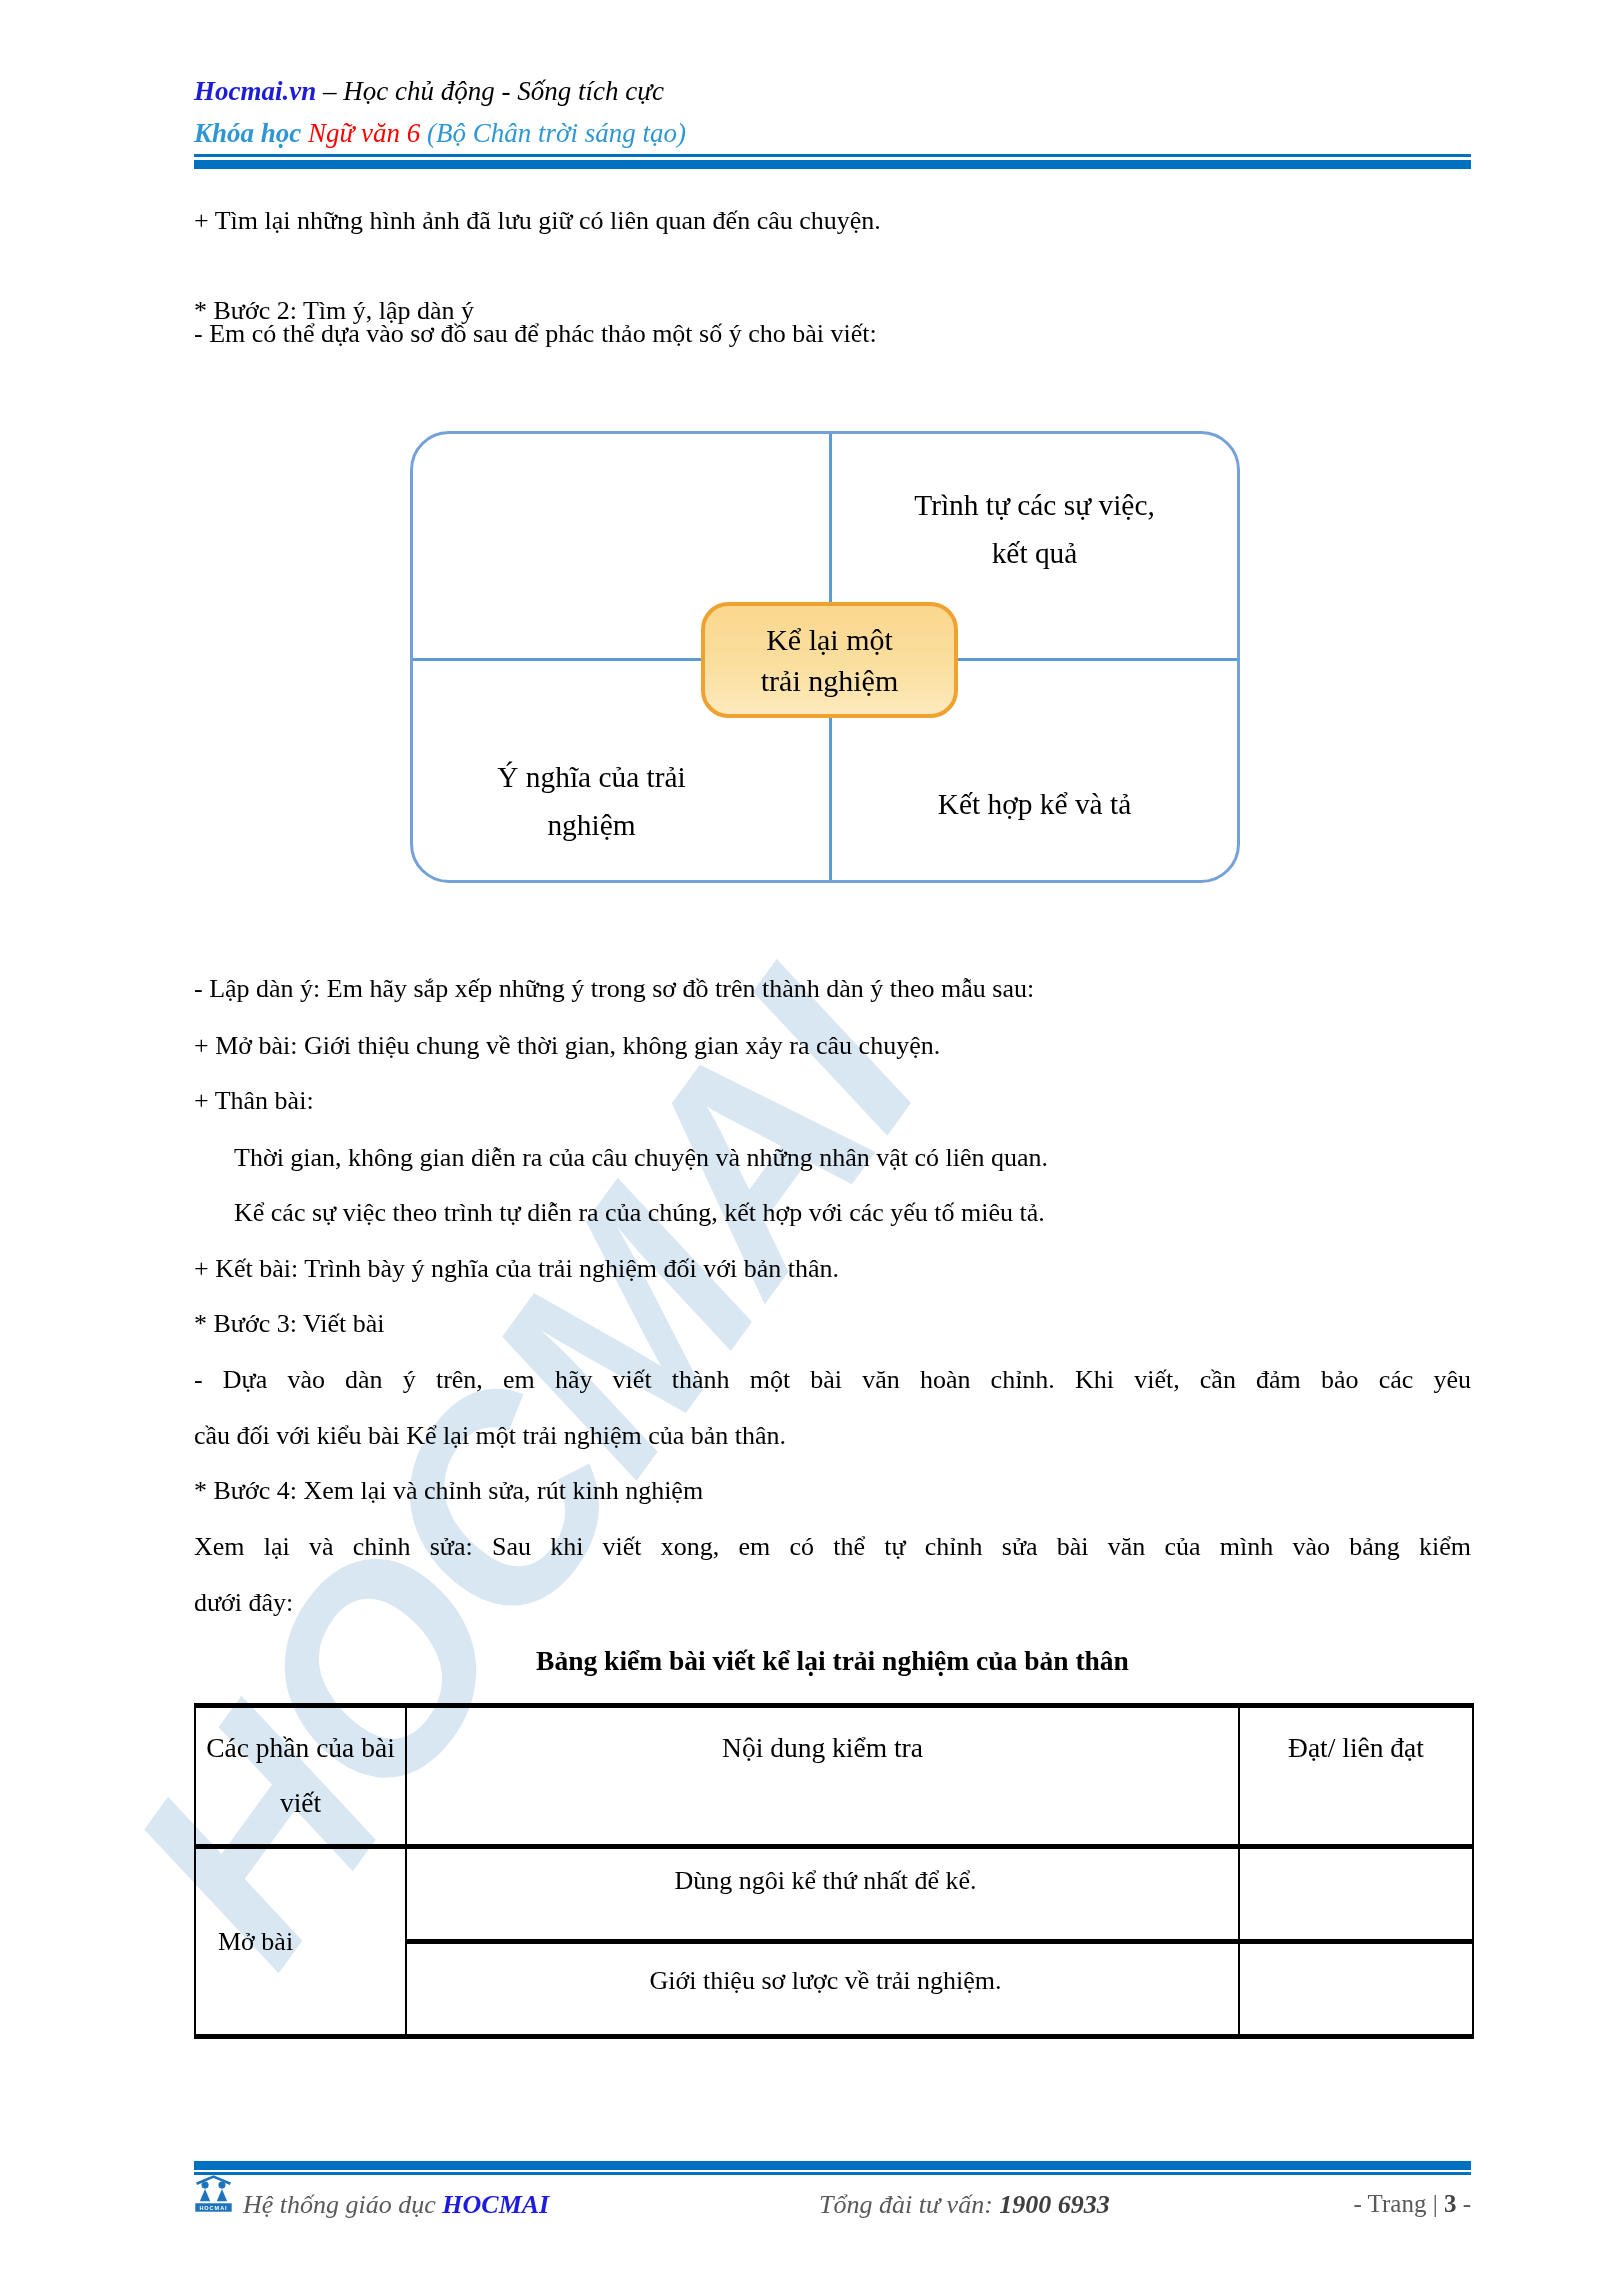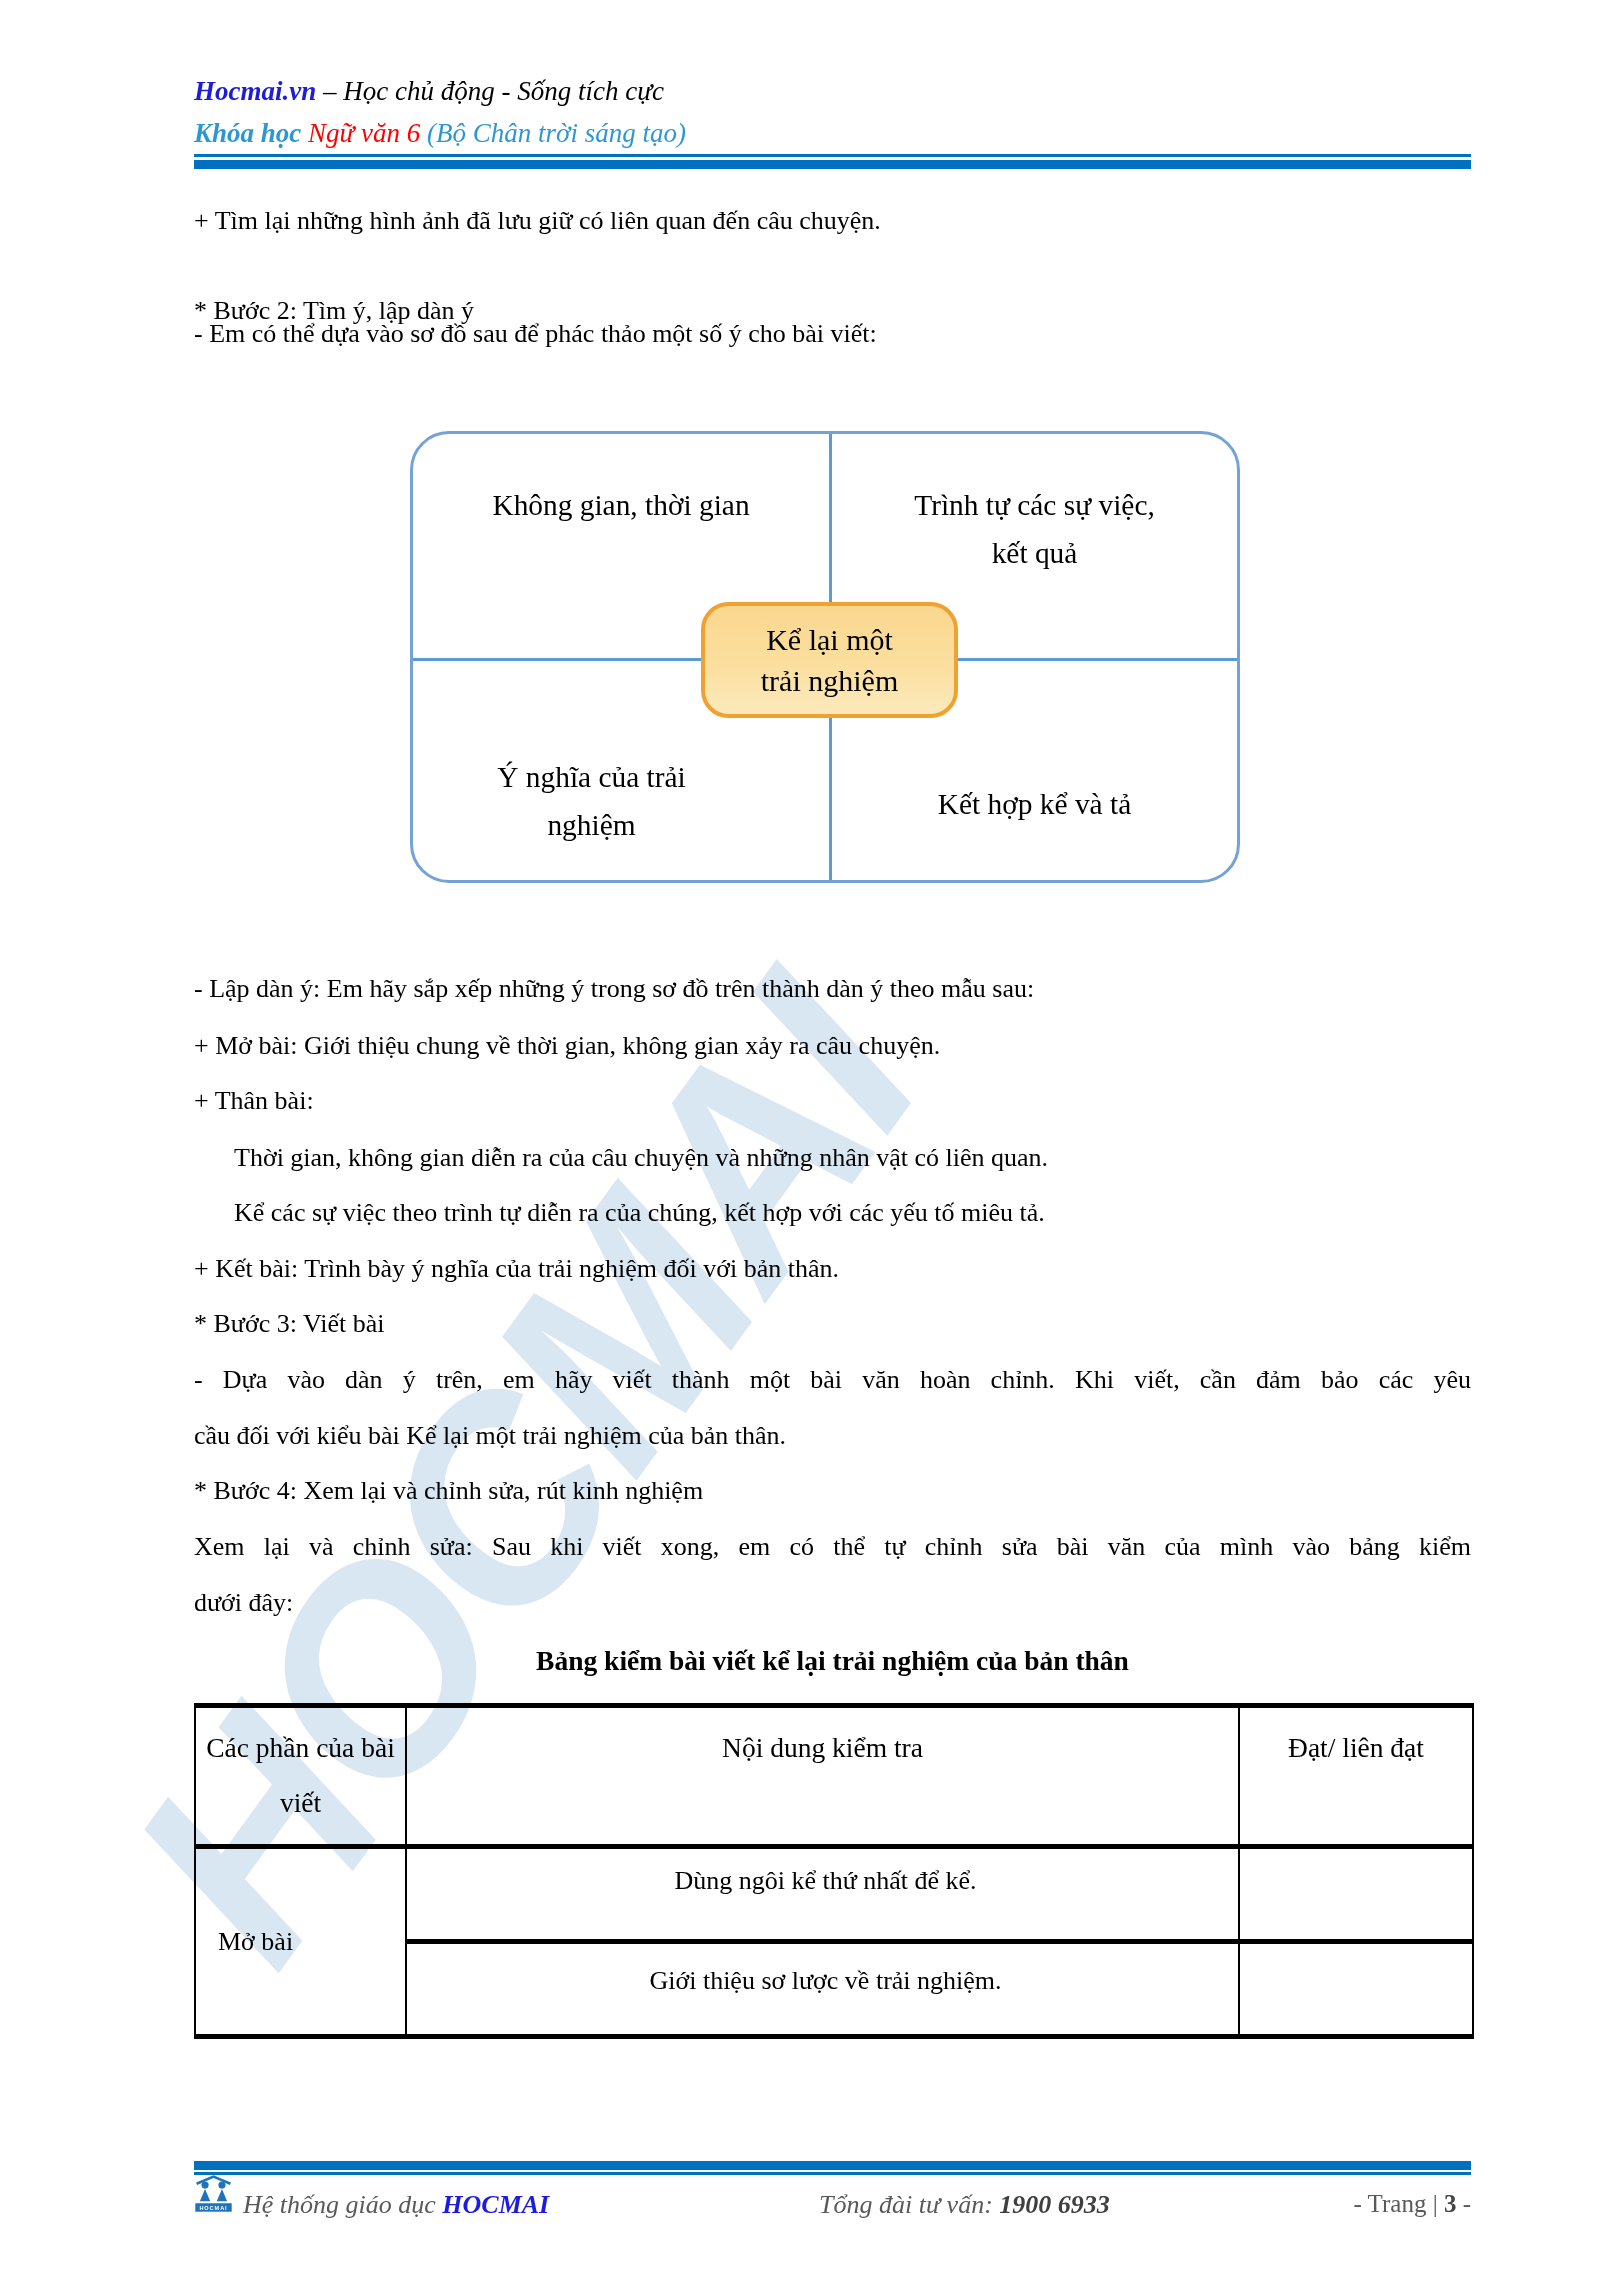--- a/index.html
+++ b/index.html
@@ -100,21 +100,20 @@
     <div class="bline just" style="top:1361px;">- Dựa vào dàn ý trên, em hãy viết thành một bài văn hoàn chỉnh. Khi viết, cần đảm bảo các yêu</div>
     <div class="bline" style="top:1417px;">cầu đối với kiểu bài Kể lại một trải nghiệm của bản thân.</div>
     <div class="bline" style="top:1472px;">* Bước 4: Xem lại và chỉnh sửa, rút kinh nghiệm</div>
     <div class="bline just" style="top:1528px;">Xem lại và chỉnh sửa: Sau khi viết xong, em có thể tự chỉnh sửa bài văn của mình vào bảng kiểm</div>
     <div class="bline" style="top:1584px;">dưới đây:</div>
 
     <div class="diagram">
       <div class="dv-vert"></div>
       <div class="dv-horz"></div>
       <div class="quad q-tl">
-        <div>Không gian, thời gian</div>
       </div>
       <div class="quad q-tr">
         <div>Trình tự các sự việc,</div>
         <div>kết quả</div>
       </div>
       <div class="quad q-bl">
         <div>Ý nghĩa của trải</div>
         <div>nghiệm</div>
       </div>
       <div class="quad q-br">

